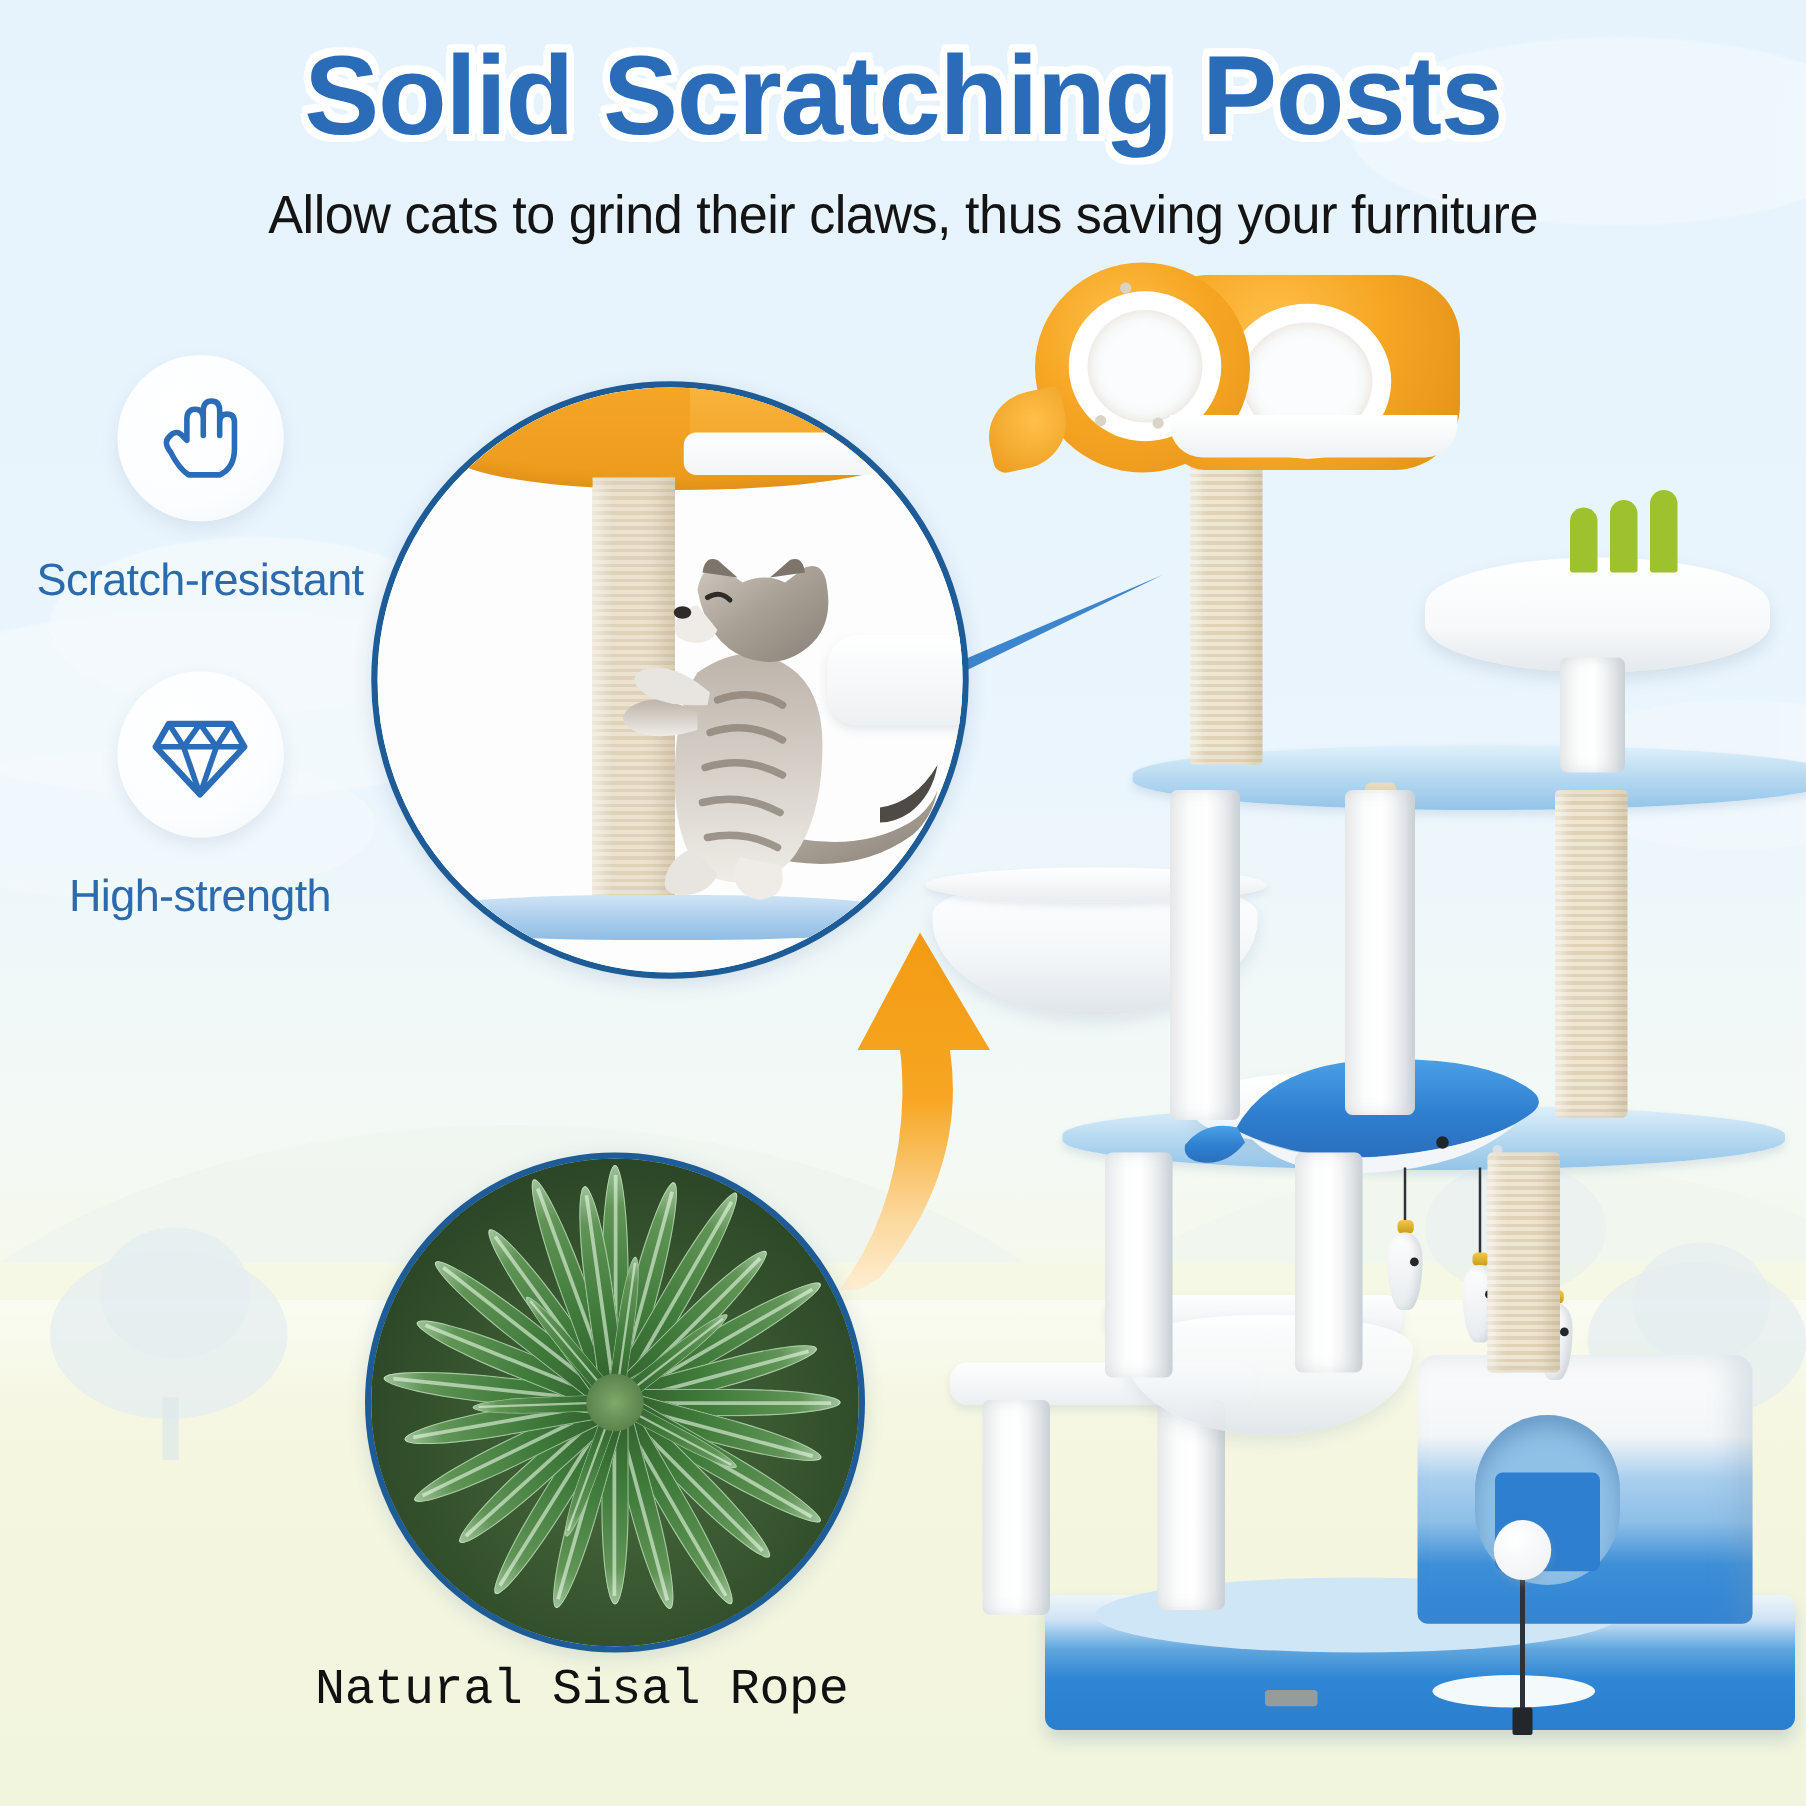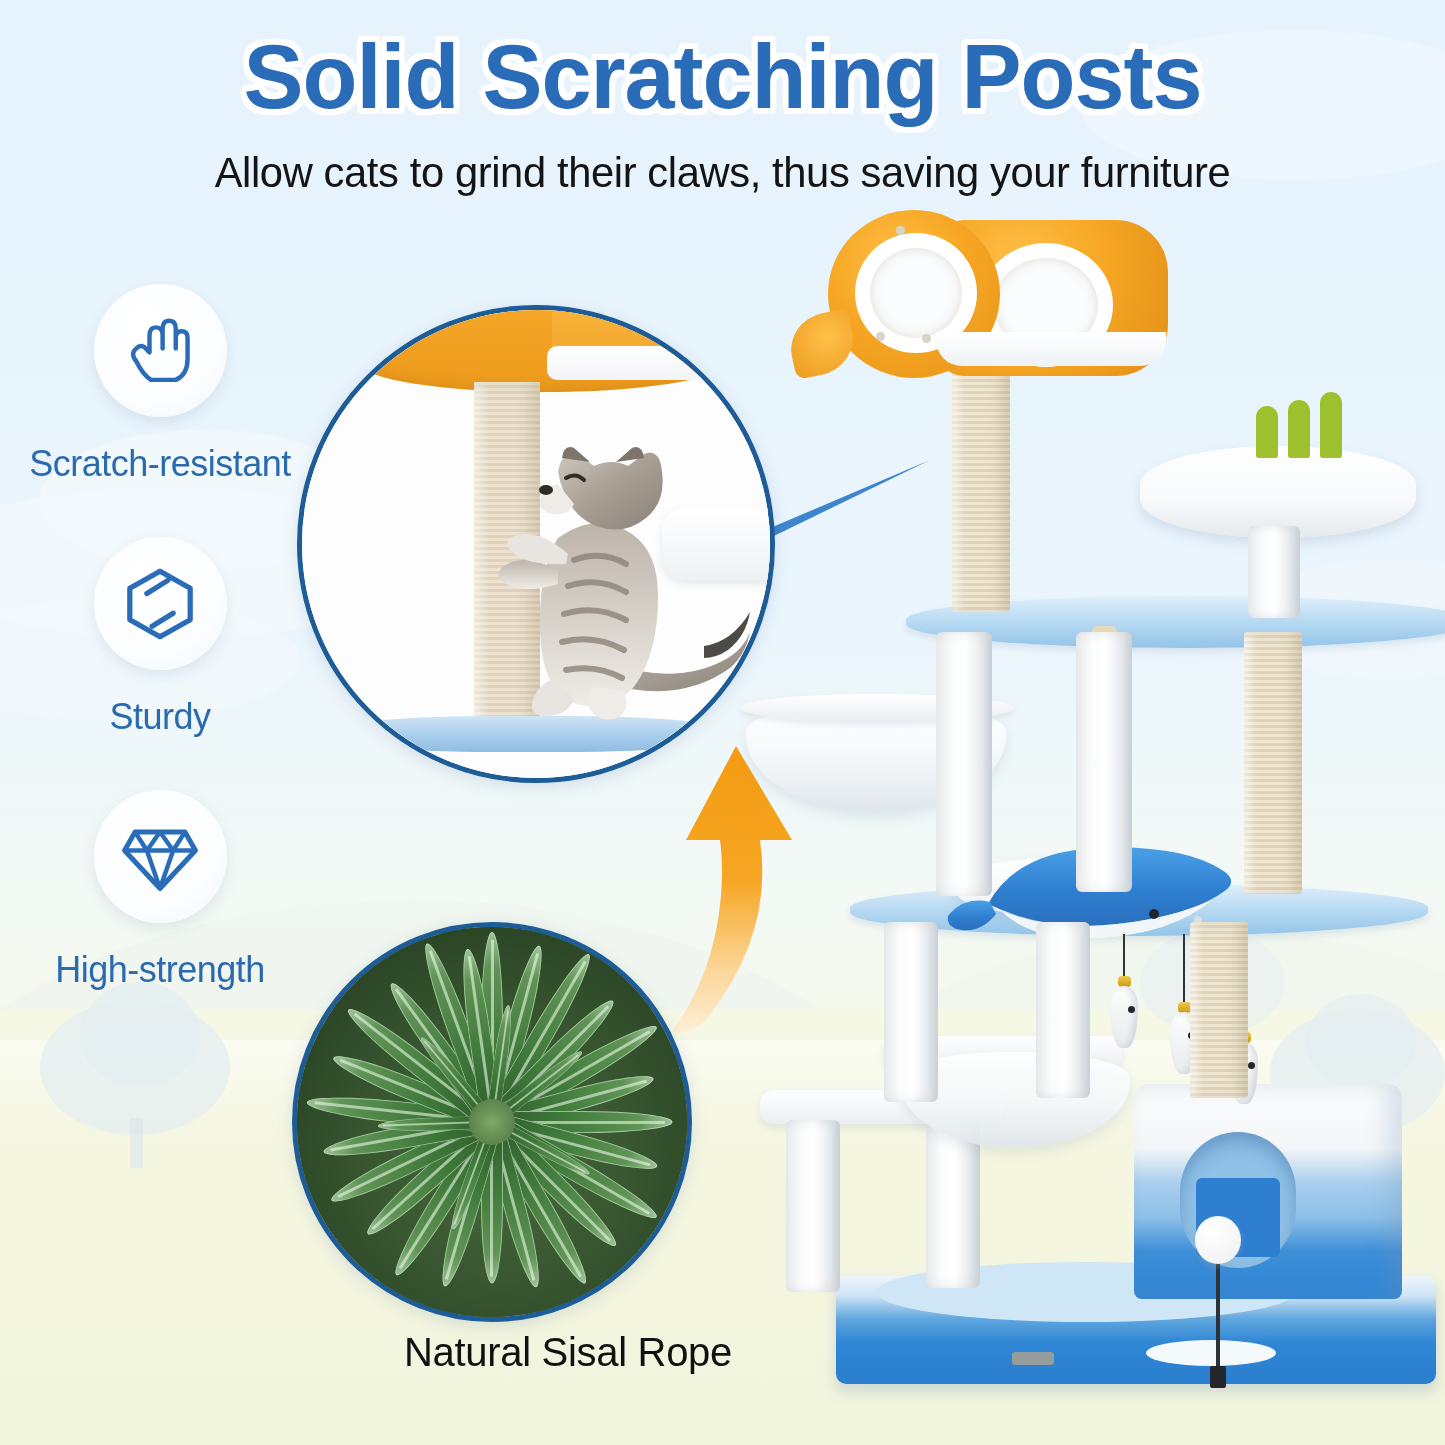--- a/index.html
+++ b/index.html
@@ -130,21 +130,21 @@
     background:linear-gradient(180deg,#eef5fb 0%,#cfe4f5 18%,#5fa6de 40%,#2f86d4 62%,#2a7fcf 100%);
     box-shadow:0 8px 14px rgba(90,130,170,.25);}
   .baseplate .wave{position:absolute;background:#f4f8fb;border-radius:50%/50%;}
   .springball{position:absolute;}
   .springball .stick{position:absolute;left:50%;width:4px;margin-left:-2px;background:#2d3238;}
   .springball .ball{position:absolute;left:50%;width:46px;height:48px;margin-left:-23px;
     background:radial-gradient(circle at 38% 32%,#ffffff,#eceff2);border-radius:50%;
     box-shadow:0 3px 6px rgba(140,160,180,.35);}
   .springball .foot{position:absolute;left:50%;width:16px;height:22px;margin-left:-8px;background:#23272b;border-radius:2px;}
 
-  .capt{position:absolute;text-align:right;font-size:40px;color:#111;letter-spacing:-.3px;}
+  .capt{position:absolute;text-align:left;font-size:40px;color:#111;letter-spacing:-.3px;font-family:Liberation Mono, monospace;}
 </style>
 </head>
 <body>
 
 <div id="stage">
 
   <div class="bg-sky"></div>
 
   <div class="bg-cloud" style="left:-90px;top:488px;width:520px;height:150px;"></div>
   <div class="bg-cloud" style="left:40px;top:430px;width:330px;height:140px;"></div>
@@ -179,30 +179,20 @@
 
     <div class="feature">
       <div class="feat-circle">
         <svg class="feat-ico" viewBox="0 0 64 64">
           <path d="M14 40 q-5 -6 0 -10 q4 -4 8 1 l2 2 V20 q0 -6 5 -6 t5 6 v10 V15 q0 -6 5 -6 t5 6 v15 V22 q0 -5 4.5 -5 t4.5 5 v16 q0 12 -9 16 H25 q-6 -4 -11 -14 z" fill="none" stroke="#2a6cb8" stroke-width="3.4" stroke-linejoin="round" stroke-linecap="round"></path>
         </svg>
       </div>
       <div class="feat-label">Scratch-resistant</div>
     </div>
 
-    <div class="feature">
-      <div class="feat-circle">
-        <svg class="feat-ico" viewBox="0 0 64 64">
-          <polygon points="32,7 55,20 55,44 32,57 9,44 9,20" fill="none" stroke="#2a6cb8" stroke-width="4" stroke-linejoin="round"></polygon>
-          <line x1="22" y1="24" x2="38" y2="14" stroke="#2a6cb8" stroke-width="4" stroke-linecap="round"></line>
-          <line x1="26" y1="49" x2="42" y2="39" stroke="#2a6cb8" stroke-width="4" stroke-linecap="round"></line>
-        </svg>
-      </div>
-      <div class="feat-label">Sturdy</div>
-    </div>
 
     <div class="feature">
       <div class="feat-circle">
         <svg class="feat-ico" viewBox="0 0 64 64">
           <path d="M13 13 H51 L59 27 L32 56 L5 27 Z" fill="none" stroke="#2a6cb8" stroke-width="3.8" stroke-linejoin="round"></path>
           <line x1="5" y1="27" x2="59" y2="27" stroke="#2a6cb8" stroke-width="3.4"></line>
           <line x1="13" y1="13" x2="22" y2="27" stroke="#2a6cb8" stroke-width="3.4"></line>
           <line x1="51" y1="13" x2="42" y2="27" stroke="#2a6cb8" stroke-width="3.4"></line>
           <line x1="22" y1="27" x2="32" y2="56" stroke="#2a6cb8" stroke-width="3.4"></line>
           <line x1="42" y1="27" x2="32" y2="56" stroke="#2a6cb8" stroke-width="3.4"></line>

